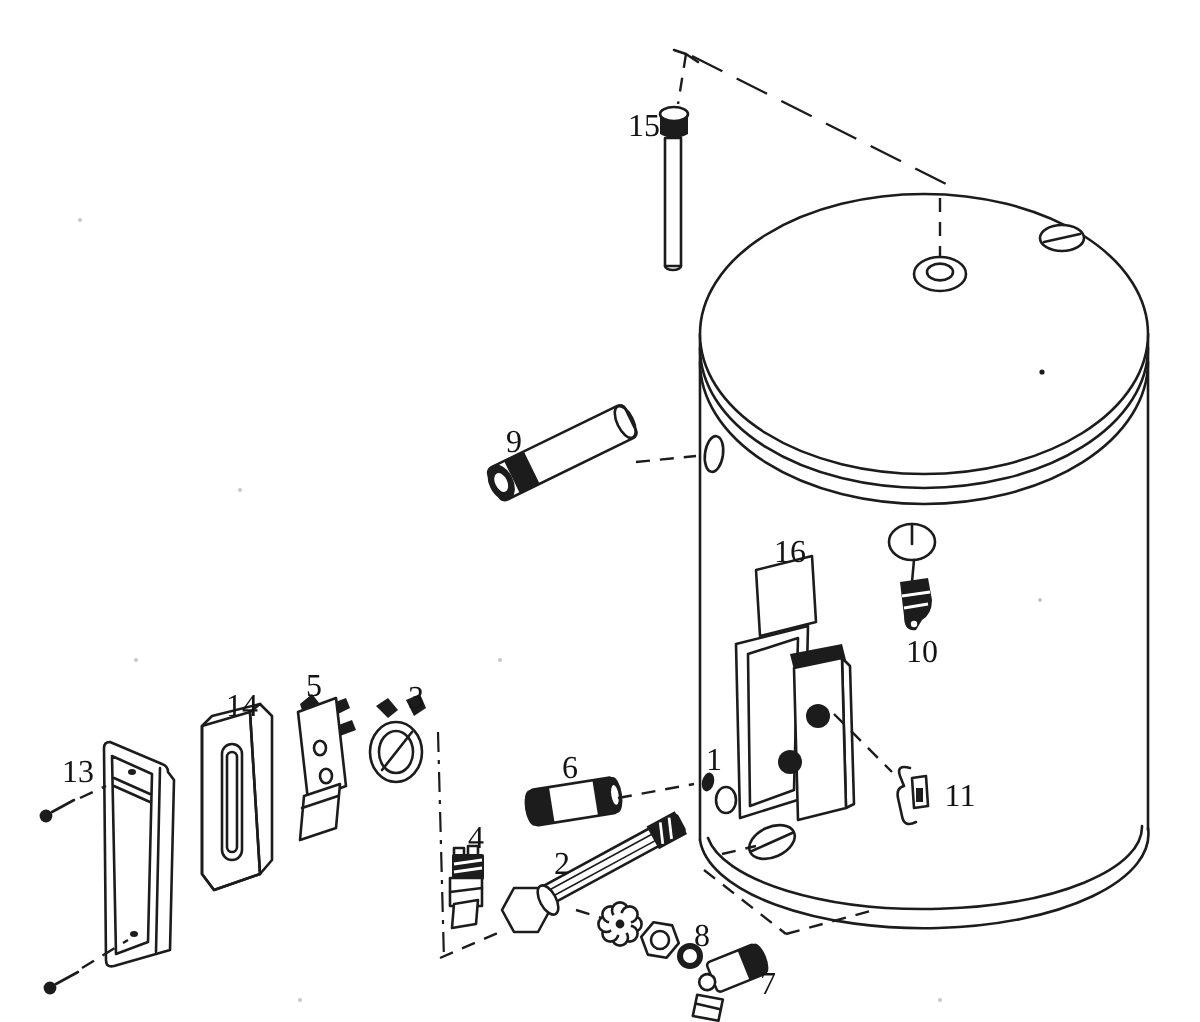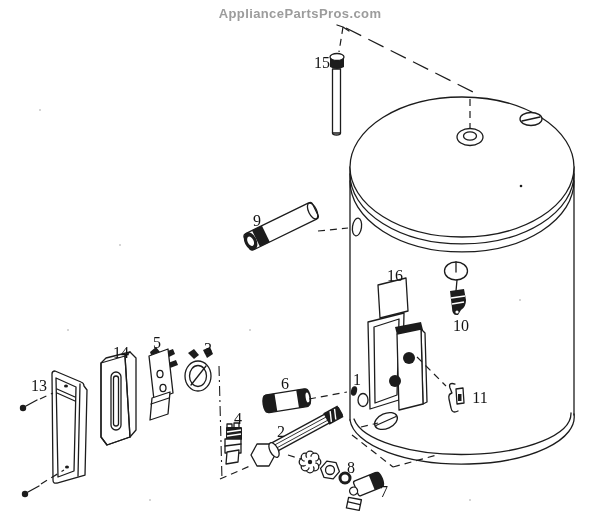--- a/index.html
+++ b/index.html
@@ -26,21 +26,20 @@
   .thin{ fill:none; stroke:#1c1c1c; stroke-width:.8; }
   .wln { fill:none; stroke:#ffffff; stroke-width:1.4; }
   .lbl { font:16px "Liberation Serif", serif; fill:#141414; text-anchor:middle; }
   .nz  { fill:#c8c8c8; }
 </style>
 </head>
 <body>
 
 <div class="stage">
 
-  <div class="site-header">AppliancePartsPros.com</div>
 
   <svg class="diagram" width="600" height="511" viewBox="0 0 600 511">
 
     <g>
       <circle class="nz" cx="40" cy="110" r="1"></circle>
         <circle class="nz" cx="120" cy="245" r="1"></circle>
       <circle class="nz" cx="68" cy="330" r="1"></circle>
         <circle class="nz" cx="520" cy="300" r="1"></circle>
       <circle class="nz" cx="560" cy="180" r="1"></circle>
         <circle class="nz" cx="250" cy="330" r="1"></circle>

